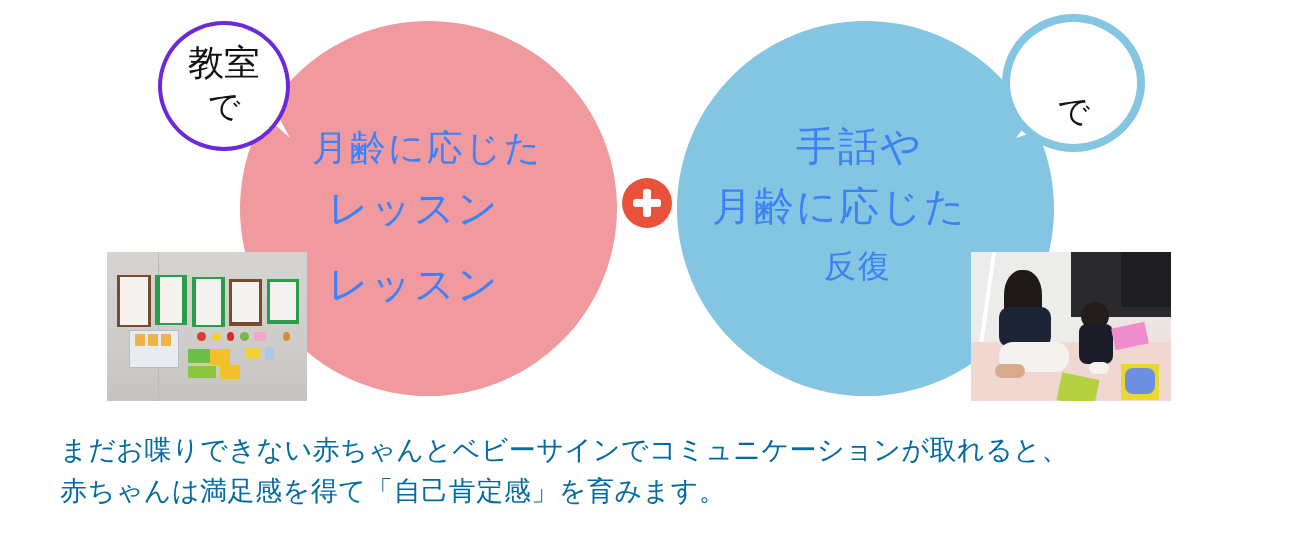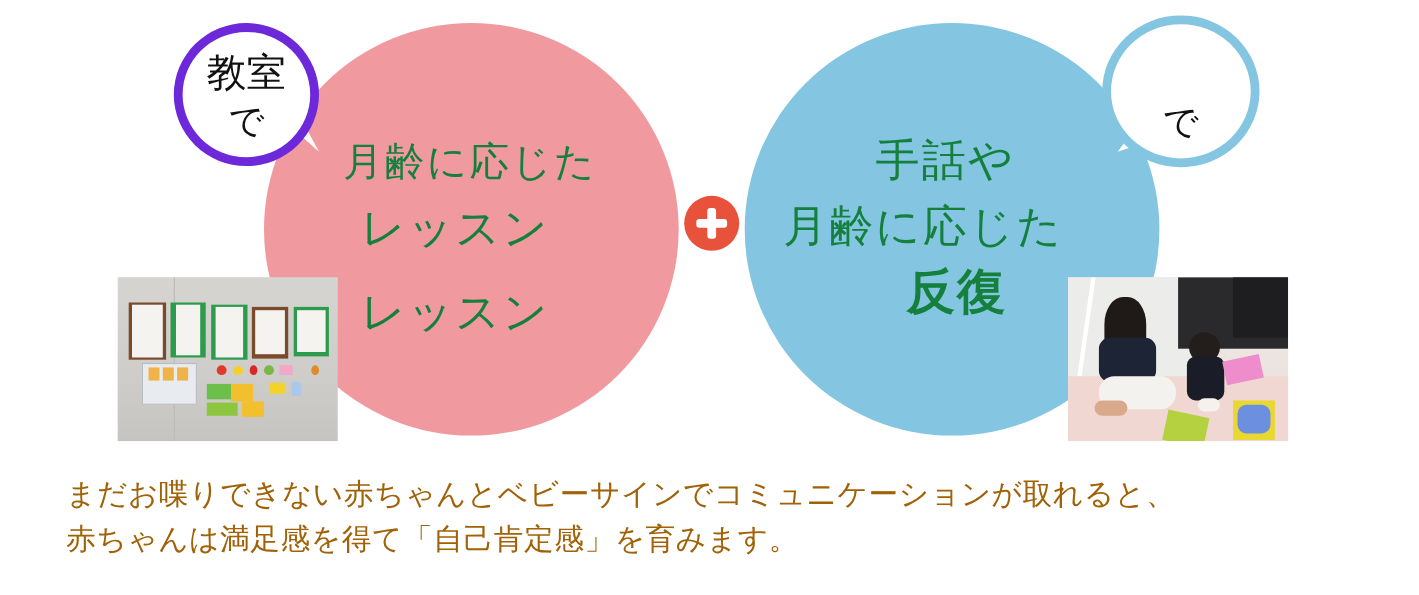--- a/index.html
+++ b/index.html
@@ -1,41 +1,41 @@
 <!DOCTYPE html>
 <html><head>
 <meta charset="utf-8">
 <style>
   html, body { margin:0; padding:0; background:#ffffff; }
   body { width:1290px; height:541px; position:relative; overflow:hidden; font-family:"DejaVu Sans", sans-serif; color:#111; }
   .abs { position:absolute; }
   .circle { position:absolute; border-radius:50%; }
   .pink { background:#f09a9f; }
   .blue { background:#84c6e1; }
-  .main-text { position:absolute; font-size:38px; line-height:60px; white-space:nowrap; color:#15803d; letter-spacing:2px; }
+  .main-text { position:absolute; font-size:38px; line-height:60px; white-space:nowrap; color:#3b82f6; letter-spacing:2px; }
   .bubble { position:absolute; border-radius:50%; background:#fff; box-sizing:border-box; }
   .bubble-text { position:absolute; font-size:36px; line-height:40px; text-align:center; width:100%; color:#111; }
   .bubble-sub { position:absolute; font-size:32px; text-align:center; width:100%; color:#111; }
   .plus { position:absolute; left:622px; top:178px; width:50px; height:50px; border-radius:50%; background:#e9523a; }
   .plus:before, .plus:after { content:""; position:absolute; background:#fff; border-radius:3px; }
   .plus:before { left:11px; top:21px; width:28px; height:8px; }
   .plus:after { left:21px; top:11px; width:8px; height:28px; }
   .photo { position:absolute; overflow:hidden; }
-  .caption { position:absolute; left:60px; font-size:27px; line-height:38px; white-space:nowrap; color:#a16207; letter-spacing:0.5px; }
+  .caption { position:absolute; left:60px; font-size:27px; line-height:38px; white-space:nowrap; color:#0369a1; letter-spacing:0.5px; }
 </style>
 </head>
 <body>
 
 <div class="circle pink" style="left:240px; top:21px; width:377px; height:375px;"></div>
 
 <svg class="abs" style="left:150px; top:10px;" width="170" height="170" viewBox="0 0 170 170">
   <path d="M118 118 L150 140 L128 100 Z" fill="#f09a9f"></path>
   <path d="M122 112 L140 128 L126 102 Z" fill="#ffffff"></path>
 </svg>
-<div class="bubble" style="left:158px; top:21px; width:132px; height:130px; border:8px solid #6d28d9;">
+<div class="bubble" style="left:158px; top:21px; width:132px; height:130px; border:4px solid #6d28d9;">
   <div class="bubble-text" style="top:18px;">教室</div>
   <div class="bubble-sub" style="top:60px;">で</div>
 </div>
 
 <div class="main-text" style="left:312px; top:118px; font-size:36px;">月齢に応じた</div>
 <div class="main-text" style="left:328px; top:178px; font-size:40px;">レッスン</div>
 <div class="main-text" style="left:328px; top:238px; font-size:40px;margin-top:16px;">レッスン</div>
 
 <div class="photo" style="left:107px; top:252px; width:200px; height:149px; background:linear-gradient(180deg,#d6d4d0 0%,#cfcdc9 60%,#c6c4c0 100%);">
   <div class="abs" style="left:51px; top:0; width:1px; height:149px; background:#bdbab5;"></div>
@@ -80,21 +80,21 @@
 <svg class="abs" style="left:990px; top:10px;" width="170" height="170" viewBox="0 0 170 170">
   <path d="M36 108 L14 136 L56 122 Z" fill="#84c6e1"></path>
   <path d="M38 112 L26 128 L50 120 Z" fill="#ffffff"></path>
 </svg>
 <div class="bubble" style="left:1002px; top:14px; width:143px; height:138px; border:8px solid #84c6e1;">
   <div class="bubble-sub" style="top:68px;">で</div>
 </div>
 
 <div class="main-text" style="left:796px; top:116px; font-size:40px;">手話や</div>
 <div class="main-text" style="left:712px; top:176px; font-size:40px;">月齢に応じた</div>
-<div class="main-text" style="left:824px; top:236px; font-size:44px;font-weight:bold;">反復</div>
+<div class="main-text" style="left:824px; top:236px; font-size:32px;">反復</div>
 
 <div class="photo" style="left:971px; top:252px; width:200px; height:149px; background:linear-gradient(180deg,#e8e6e4 0%,#ece4e0 55%,#efd9d4 100%);">
   <div class="abs" style="left:0; top:0; width:120px; height:100px; background:#ececea;"></div>
   <div class="abs" style="left:14px; top:0; width:4px; height:100px; background:#ffffff; transform:skewX(-8deg);"></div>
   <div class="abs" style="left:100px; top:0; width:100px; height:65px; background:#2a2a2c;"></div>
   <div class="abs" style="left:150px; top:0; width:50px; height:55px; background:#1e1e20;"></div>
   <div class="abs" style="left:0; top:90px; width:200px; height:59px; background:#f0d7d2;"></div>
   <div class="abs" style="left:33px; top:18px; width:38px; height:55px; background:#1f1a18; border-radius:45% 45% 20% 20%;"></div>
   <div class="abs" style="left:28px; top:55px; width:52px; height:40px; background:#1d2436; border-radius:10px;"></div>
   <div class="abs" style="left:28px; top:90px; width:70px; height:30px; background:#f4f2ee; border-radius:14px;"></div>

